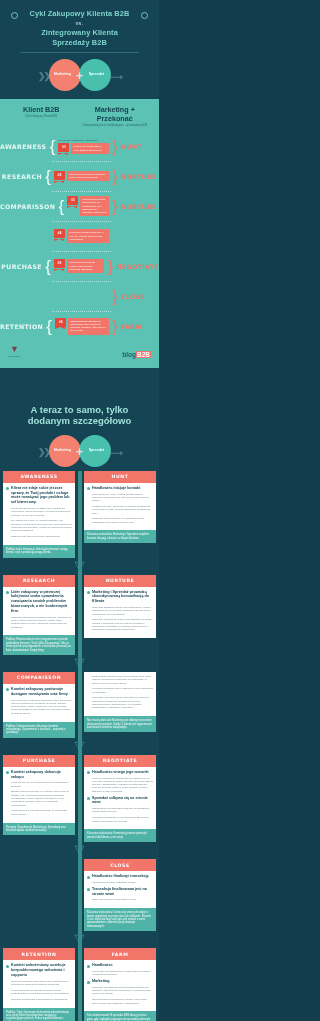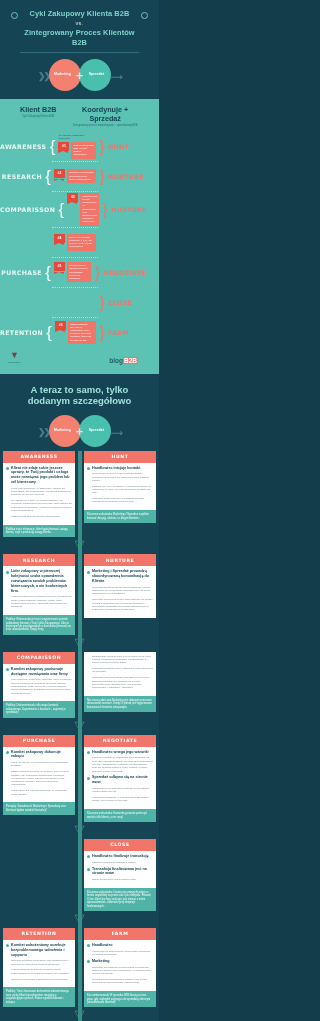--- a/index.html
+++ b/index.html
@@ -43,21 +43,21 @@
   .venn .lab.l { left: -1px; }
   .venn .lab.r { right: -1px; }
   .venn .plus {
     position: absolute; left: 50%; top: 50%; transform: translate(-50%,-50%);
     color: #d9e4e2; font-size: 13px; font-weight: bold; line-height: 1;
   }
   .chevrons { position: absolute; left: 30px; top: 16px; color: #4e7b86; font-size: 9px; letter-spacing: -2px; font-weight: bold; }
   .arrow-r { position: absolute; right: 28px; top: 17px; color: #4e7b86; font-size: 9px; font-weight: bold; }
 
   
-  .diagram { background: #5cc3b4; padding: 6px 13px 10px 0; position: relative; }
+  .diagram { background: #5cc3b4; padding: 6px 0 10px 0; position: relative; }
   .diag-head { display: flex; padding: 0 6px; }
   .diag-head-col { flex: 1; text-align: center; }
   .diag-head-col.left { flex: 0 0 48%; }
   .dh-title { color: #154454; font-size: 7.2px; font-weight: bold; }
   .dh-sub { color: #2a6a70; font-size: 2.6px; line-height: 3.4px; margin-top: 1px; }
 
   .rows { margin-top: 4px; position: relative; }
   .drow { display: flex; align-items: center; min-height: 29px; position: relative; }
   .dcol-left { flex: 0 0 44px; text-align: right; padding-right: 2px; }
   .dcol-left .stage {
@@ -86,21 +86,21 @@
 
   .diag-foot { display: flex; justify-content: space-between; align-items: flex-end; padding: 4px 8px 0 8px; }
   .funnel-logo { text-align: center; }
   .funnel-ico { font-size: 9px; color: #7b3f4a; line-height: 1; }
   .funnel-txt { font-size: 2.4px; color: #2a6a70; margin-top: 1px; }
   .blog-logo { font-size: 6.5px; color: #1f5f66; font-weight: bold; }
   .blog-logo .b2b { background: #f2756a; color: #fff; padding: 0 1px; border-radius: 1px; }
 
   
   .midbanner { background: #154454; padding: 10px 8px 6px 8px; text-align: center; }
-  .midbanner h2 { color: #9fe0d7; font-size: 9.5px; line-height: 11.5px; font-weight: bold; }
+  .midbanner h2 { color: #9fe0d7; font-size: 9.5px; line-height: 11.5px; font-weight: bold; margin-top: 26px; }
   .venn2-wrap { position: relative; height: 34px; margin-top: 4px; }
 
   
   .detail { position: relative; background: #154454; padding-bottom: 2px; }
   .spine {
     position: absolute; left: 50%; transform: translateX(-50%); top: 0; bottom: 0;
     width: 4px; background: #3a8d89;
   }
   .sec { position: relative; display: flex; gap: 9px; padding: 0 3px; }
   .col { flex: 1 1 0; min-width: 0; }
@@ -123,21 +123,21 @@
 <body>
 
 <div class="hero">
   <div class="hero-dots">
     <span class="hero-dot l"></span>
     <span class="hero-dot r"></span>
   </div>
   <div class="hero-title">
     <div>Cykl Zakupowy Klienta B2B</div>
     <div class="hero-vs">vs.</div>
-    <div>Zintegrowany Proces Klientów B2B</div>
+    <div>Zintegrowany Klienta Sprzedaży B2B</div>
   </div>
   <div class="hero-rule"></div>
   <div class="venn-wrap">
     <span class="chevrons">❯❯</span>
     <div class="venn">
       <span class="c pink"></span>
       <span class="c teal"></span>
       <span class="lab l">Marketing</span>
       <span class="lab r">Sprzedaż</span>
       <span class="plus">+</span>
@@ -146,21 +146,21 @@
   </div>
 </div>
 
 <div class="diagram">
   <div class="diag-head">
     <div class="diag-head-col left">
       <div class="dh-title">Klient B2B</div>
       <div class="dh-sub">Cykl Zakupowy Klienta B2B</div>
     </div>
     <div class="diag-head-col">
-      <div class="dh-title">Koordynuje + Sprzedaż</div>
+      <div class="dh-title">Marketing + Przekonać</div>
       <div class="dh-sub">Zintegrowany proces
 marketingowo – sprzedażowy B2B</div>
     </div>
   </div>
 
   <div class="rows" id="diagram-rows">
       <div class="drow">
         <div class="dcol-left">
           <div class="stage">AWARENESS</div>
         </div>

